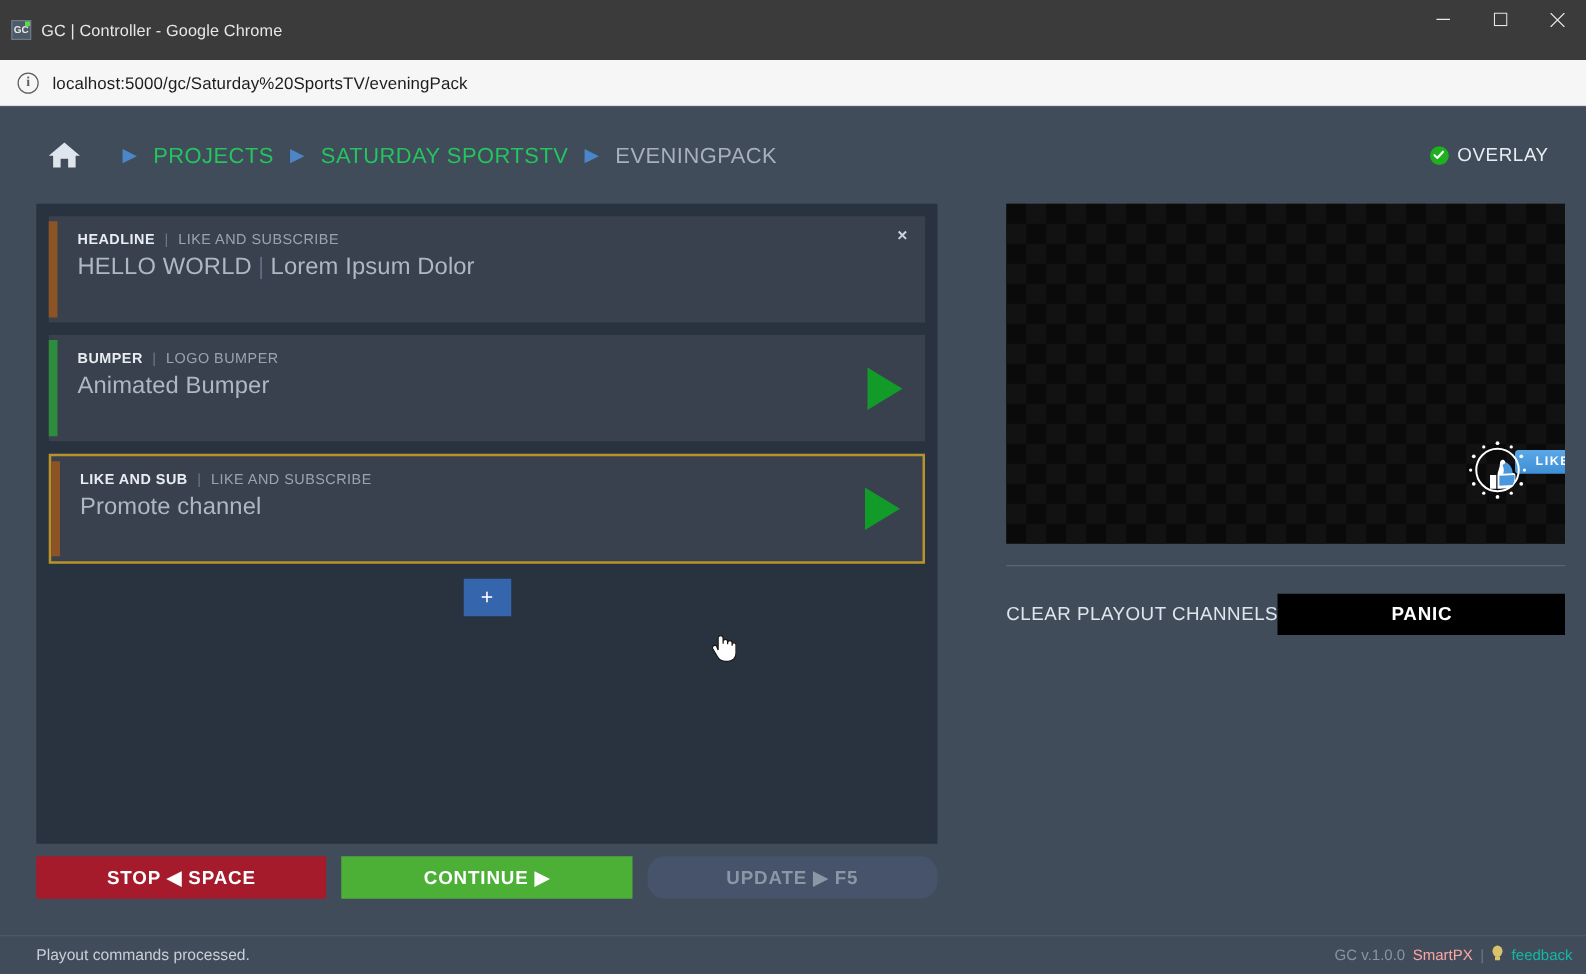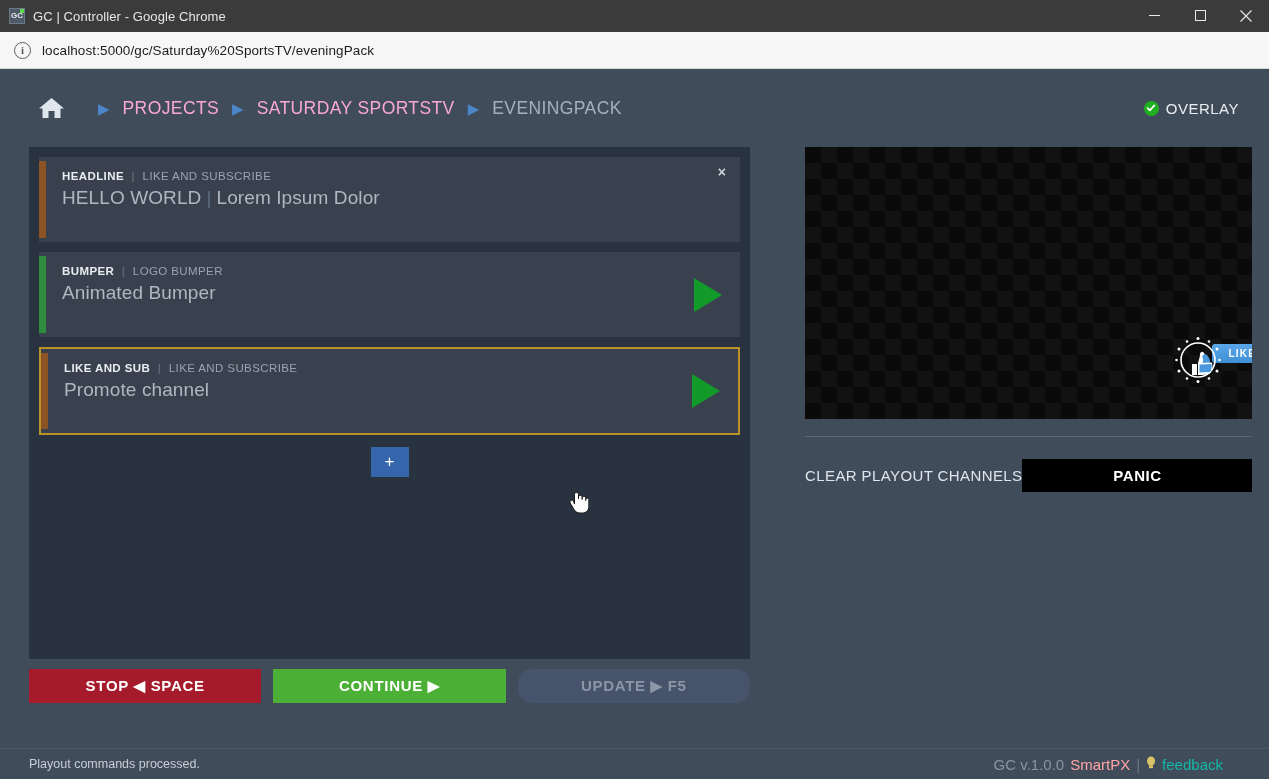--- a/index.html
+++ b/index.html
@@ -18,21 +18,21 @@
   
   .browser-window {
     width: 1269px;
     height: 779px;
     position: relative;
     background: #414c5a;
     display: flex;
     flex-direction: column;
   }
   .titlebar {
-    height: 32px;
+    height: 48px;
     background: #3b3b3b;
     display: flex;
     align-items: center;
     flex: none;
     position: relative;
   }
   .titlebar .favicon {
     width: 16px;
     height: 16px;
     margin-left: 9px;
@@ -126,21 +126,21 @@
   }
   .home-icon { margin-right: 20px; display:flex; align-items:center; }
   .crumb-sep {
     color: #4a86c8;
     font-size: 15px;
     margin: 0 13px;
     line-height: 1;
     display:flex; align-items:center;
   }
   .crumb {
-    color: #f9a8d4;
+    color: #22c55e;
     font-size: 17.5px;
     letter-spacing: .4px;
     text-transform: uppercase;
     white-space: nowrap;
   }
   .crumb.current { color: #a7b0bb; }
   .overlay-badge {
     display: flex;
     align-items: center;
     gap: 7px;
@@ -360,25 +360,25 @@
     align-items: center;
     border-top: 1px solid #4d5867;
   }
   .status-left {
     margin-left: 29px;
     color: #c7ced7;
     font-size: 12.5px;
   }
   .status-right {
     margin-left: auto;
-    margin-right: 46px;
+    margin-right: 11px;
     display: flex;
     align-items: center;
     gap: 6px;
-    font-size: 15px;
+    font-size: 12px;
     color: #8a94a1;
     white-space: nowrap;
   }
   .status-right .brand { color: #fca5a5; font-weight: normal; }
   .status-right .sep { color: #6d7684; }
   .status-right .feedback { color: #14b8a6; cursor: pointer; }
   .bulb { color: #d9c36a; font-size: 12px; }
 
   
   .cursor-hand {

